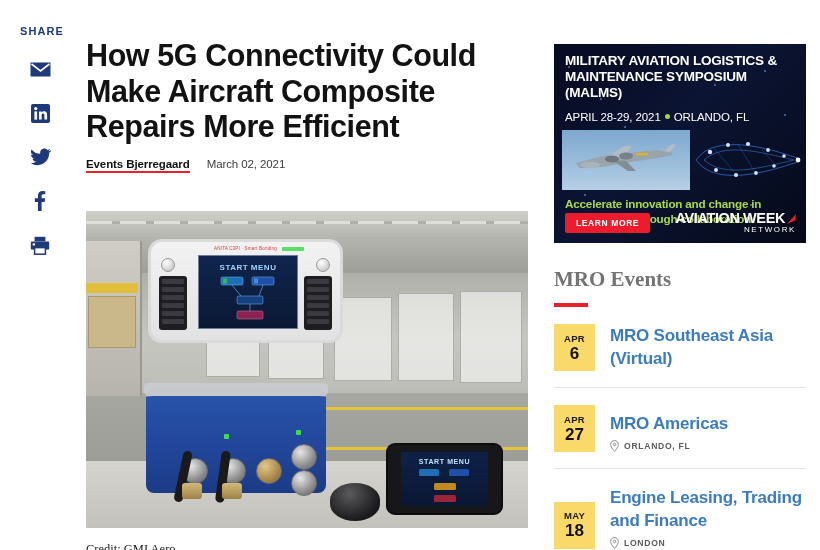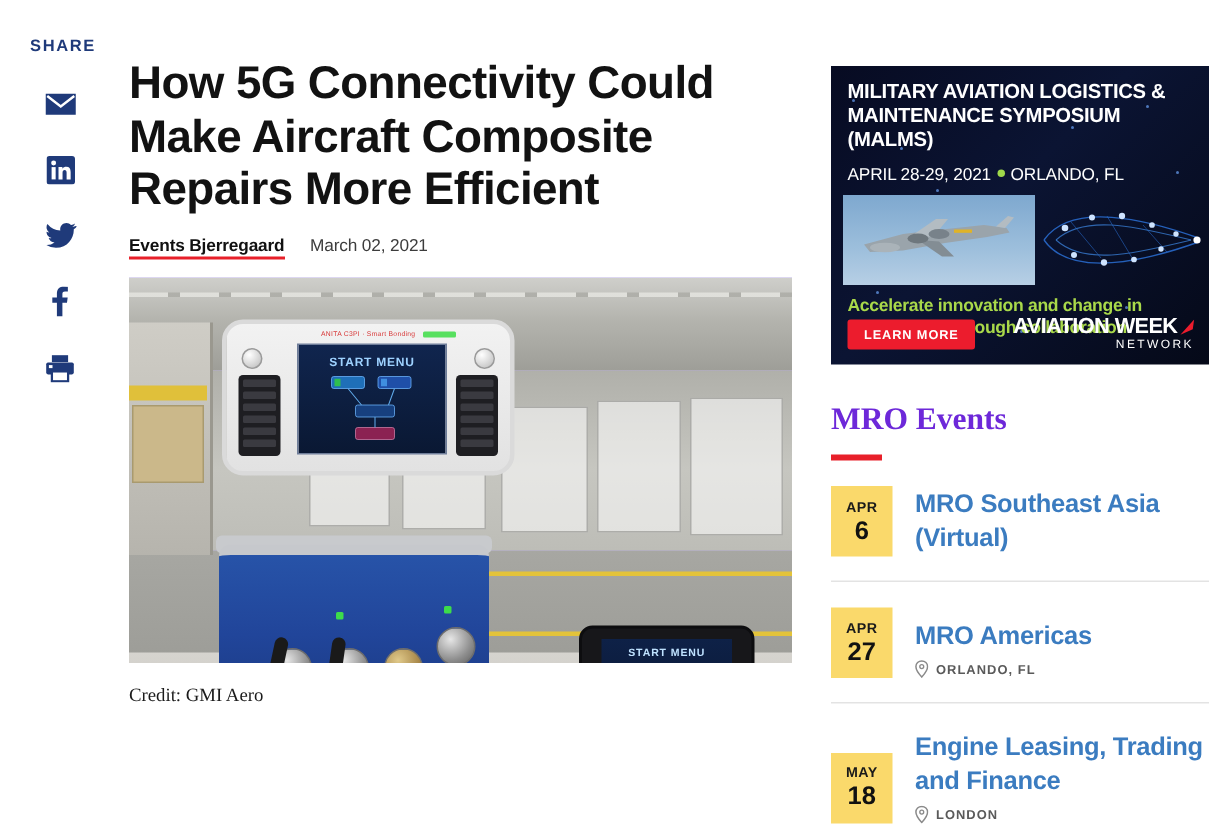--- a/index.html
+++ b/index.html
@@ -34,21 +34,21 @@
   }
   .byline-row { margin-top: 13px; display: flex; align-items: baseline; gap: 17px; }
   .byline-author {
     font-size: 11.5px; font-weight: bold; color: #111;
     border-bottom: 2px solid #e8202a; padding-bottom: 1px; cursor: pointer;
     letter-spacing: -0.1px;
   }
   .byline-date { font-size: 11.5px; color: #3c3c3c; letter-spacing: -0.1px; }
 
   
-  .photo-wrap { margin-top: 12px; width: 442px; height: 257px; position: relative; overflow: hidden; background: #c4b5fd; }
+  .photo-wrap { margin-top: 38px; width: 442px; height: 317px; position: relative; overflow: hidden; background: #fca5a5; }
   .photo { position: absolute; inset: 0; }
   
   .bg-ceiling { position:absolute; left:0; top:0; width:100%; height:62px;
     background: linear-gradient(180deg,#cfcfcb 0%,#b4b4ae 45%,#9e9e98 100%); }
   .bg-ceiling:after{ content:""; position:absolute; left:0; top:10px; width:100%; height:3px;
     background: repeating-linear-gradient(90deg,#e9e9e4 0 26px,#a9a9a3 26px 34px); opacity:.75;}
   .bg-hall { position:absolute; left:0; top:62px; width:100%; height:120px;
     background: linear-gradient(180deg,#b0b0aa 0%,#c6c6c0 55%,#bdbdb7 100%); }
   .rack { position:absolute; background: rgba(255,255,255,.55); border:1px solid rgba(120,120,115,.5); }
   .bg-floor { position:absolute; left:0; top:182px; width:100%; height:72px;
@@ -118,21 +118,21 @@
   .ad-tag { position:absolute; left:11px; top:152px; right:8px; color:#a9d94a;
     font-size:11.7px; font-weight:bold; line-height:1.32; letter-spacing:-0.2px; }
   .ad-cta { position:absolute; left:11px; bottom:10px; background:#ec1c2d; color:#fff;
     font-size:8.5px; font-weight:bold; letter-spacing:.6px; padding:5px 11px; border-radius:2px; cursor:pointer; }
   .ad-logo { position:absolute; right:9px; bottom:9px; text-align:right; color:#fff; }
   .ad-logo-main { font-size:14.5px; font-weight:bold; letter-spacing:-0.4px; }
   .ad-logo-sub { font-size:8px; letter-spacing:1.6px; margin-top:-1px; margin-right:1px; }
   .ad-swoosh { display:inline-block; width:11px; height:11px; position:relative; top:2px; margin-left:1px; }
 
   .events { margin-top: 24px; width: 252px; }
-  .events-title { font-family: "Liberation Serif", serif; font-size: 21px; font-weight: bold; color: #6d28d9; }
+  .events-title { font-family: "Liberation Serif", serif; font-size: 21px; font-weight: bold; color: #737373; }
   .events-rule { margin-top: 11px; width: 34px; height: 4px; background: #e8202a; }
   .event-row { display:flex; gap: 15px; padding: 17px 0 16px 0; border-bottom: 1px solid #e3e3e3; align-items: flex-end; }
   .event-row:first-of-type { padding-top: 18px; }
   .ev-date { width: 41px; min-width:41px; height: 47px; background:#fad96b;
     display:flex; flex-direction:column; align-items:center; justify-content:center; }
   .ev-mon { font-size: 9.5px; font-weight: bold; color:#1a1a1a; letter-spacing:.3px; }
   .ev-day { font-size: 17px; font-weight: bold; color:#111; line-height:1.05; margin-top:1px; }
   .ev-body { padding-top: 1px; }
   .ev-name { color:#3b7cc0; font-size:17px; font-weight:bold; line-height:1.34; cursor:pointer; letter-spacing:-0.2px; }
   .ev-loc { margin-top: 4px; display:flex; align-items:center; gap:5px; }

